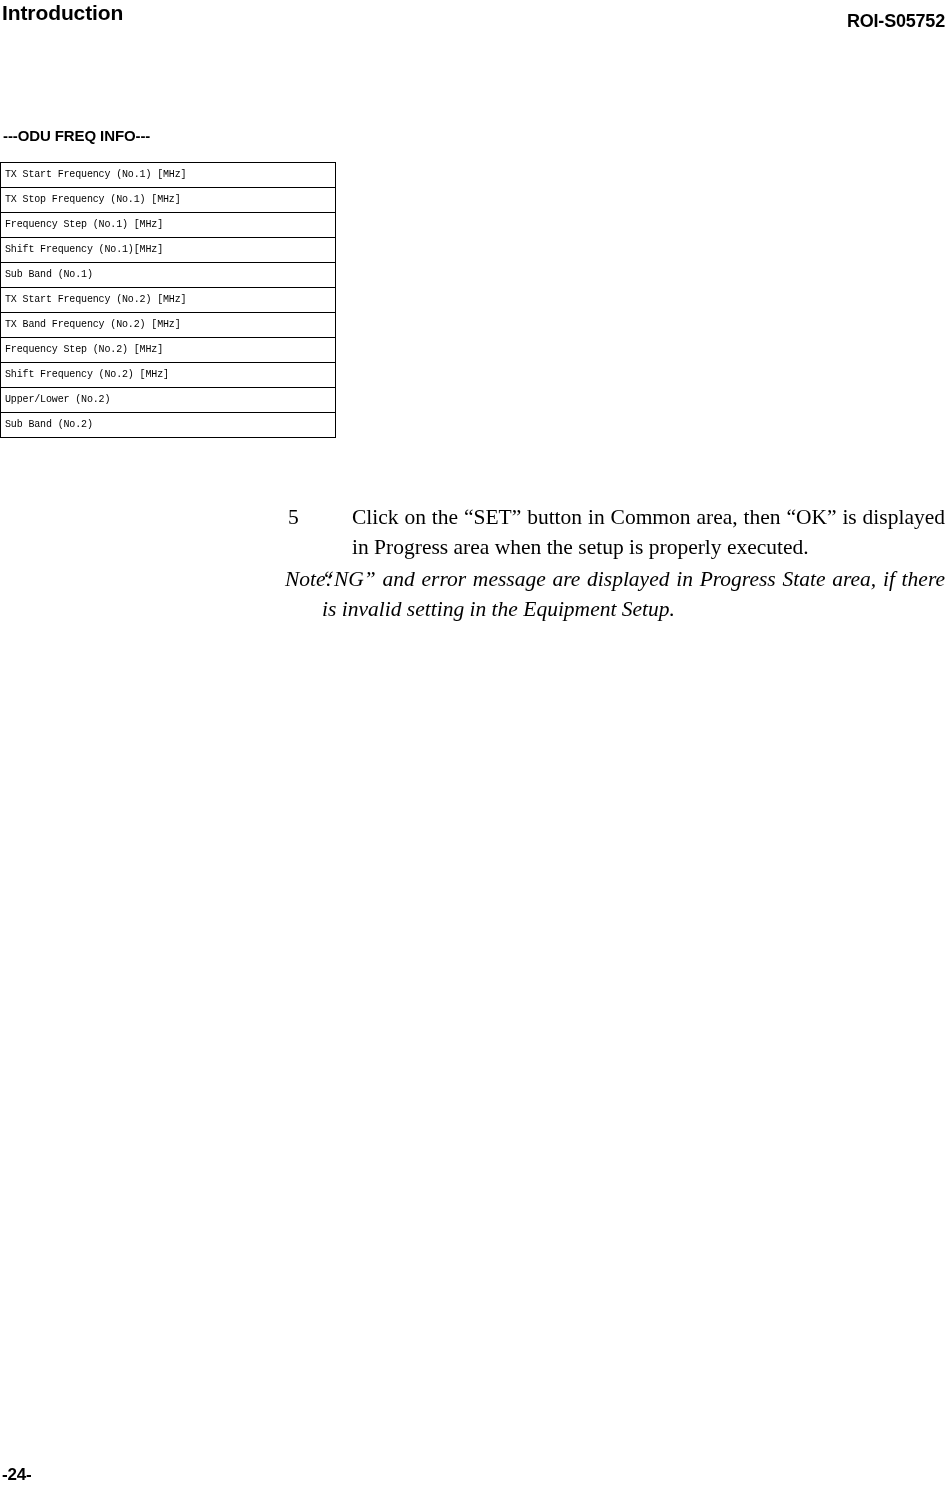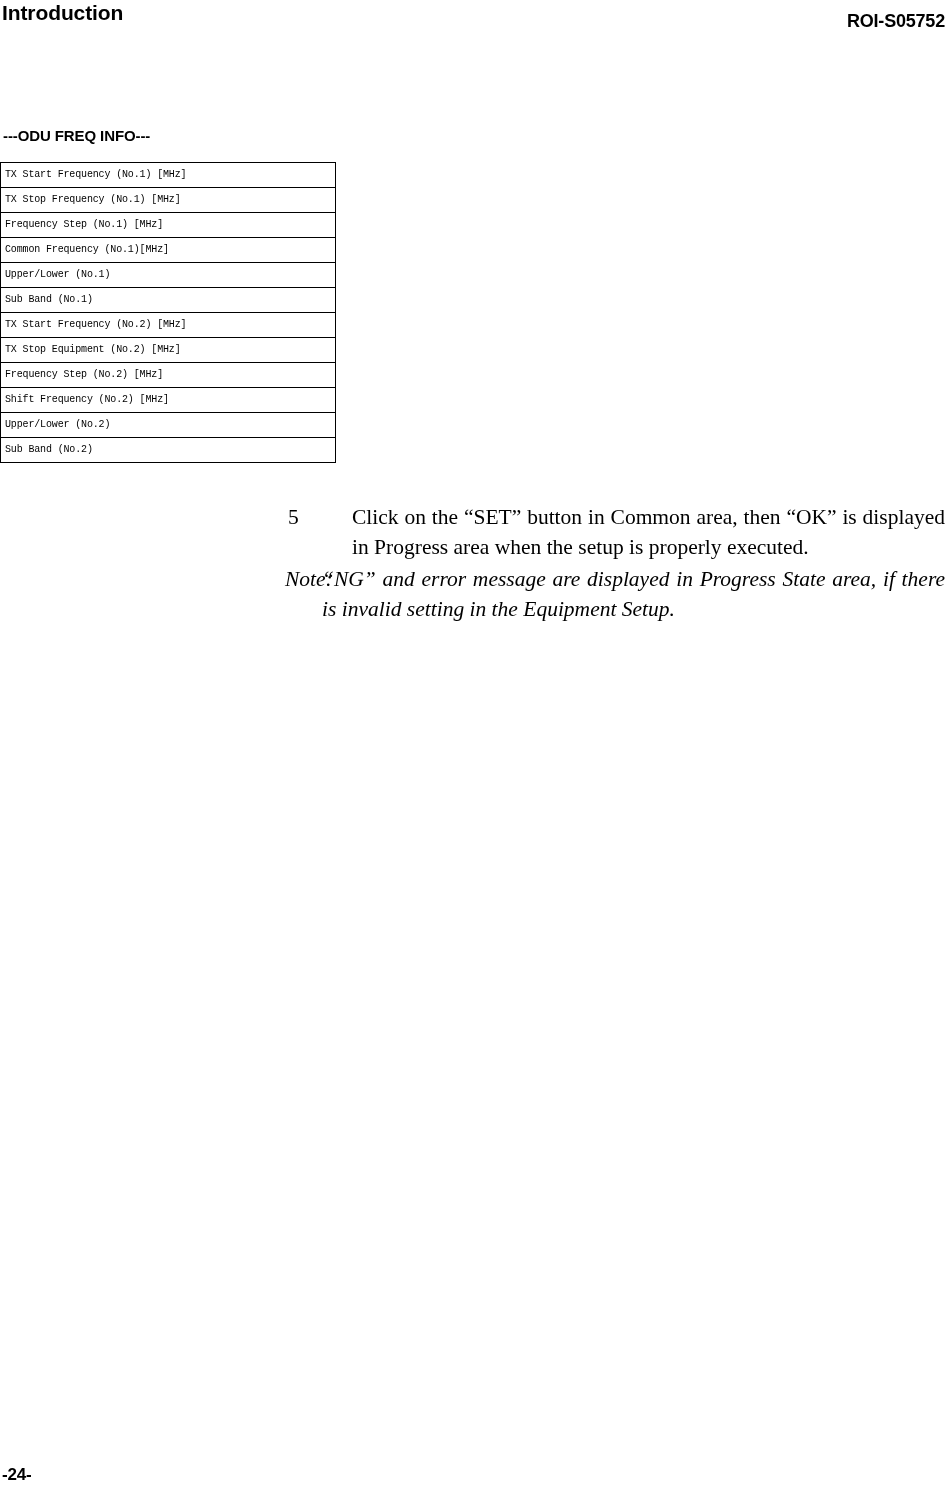--- a/index.html
+++ b/index.html
@@ -172,33 +172,30 @@
         <tr>
           <td>TX Start Frequency (No.1) [MHz]</td>
         </tr>
         <tr>
           <td>TX Stop Frequency (No.1) [MHz]</td>
         </tr>
         <tr>
           <td>Frequency Step (No.1) [MHz]</td>
         </tr>
         <tr>
-          <td>Common Frequency (No.1)[MHz]</td>
-        </tr>
-        <tr>
-          <td>Upper/Lower (No.1)</td>
+          <td>Shift Frequency (No.1)[MHz]</td>
         </tr>
         <tr>
           <td>Sub Band (No.1)</td>
         </tr>
         <tr>
           <td>TX Start Frequency (No.2) [MHz]</td>
         </tr>
         <tr>
-          <td>TX Stop Equipment (No.2) [MHz]</td>
+          <td>TX Band Frequency (No.2) [MHz]</td>
         </tr>
         <tr>
           <td>Frequency Step (No.2) [MHz]</td>
         </tr>
         <tr>
           <td>Shift Frequency (No.2) [MHz]</td>
         </tr>
         <tr>
           <td>Upper/Lower (No.2)</td>
         </tr>

